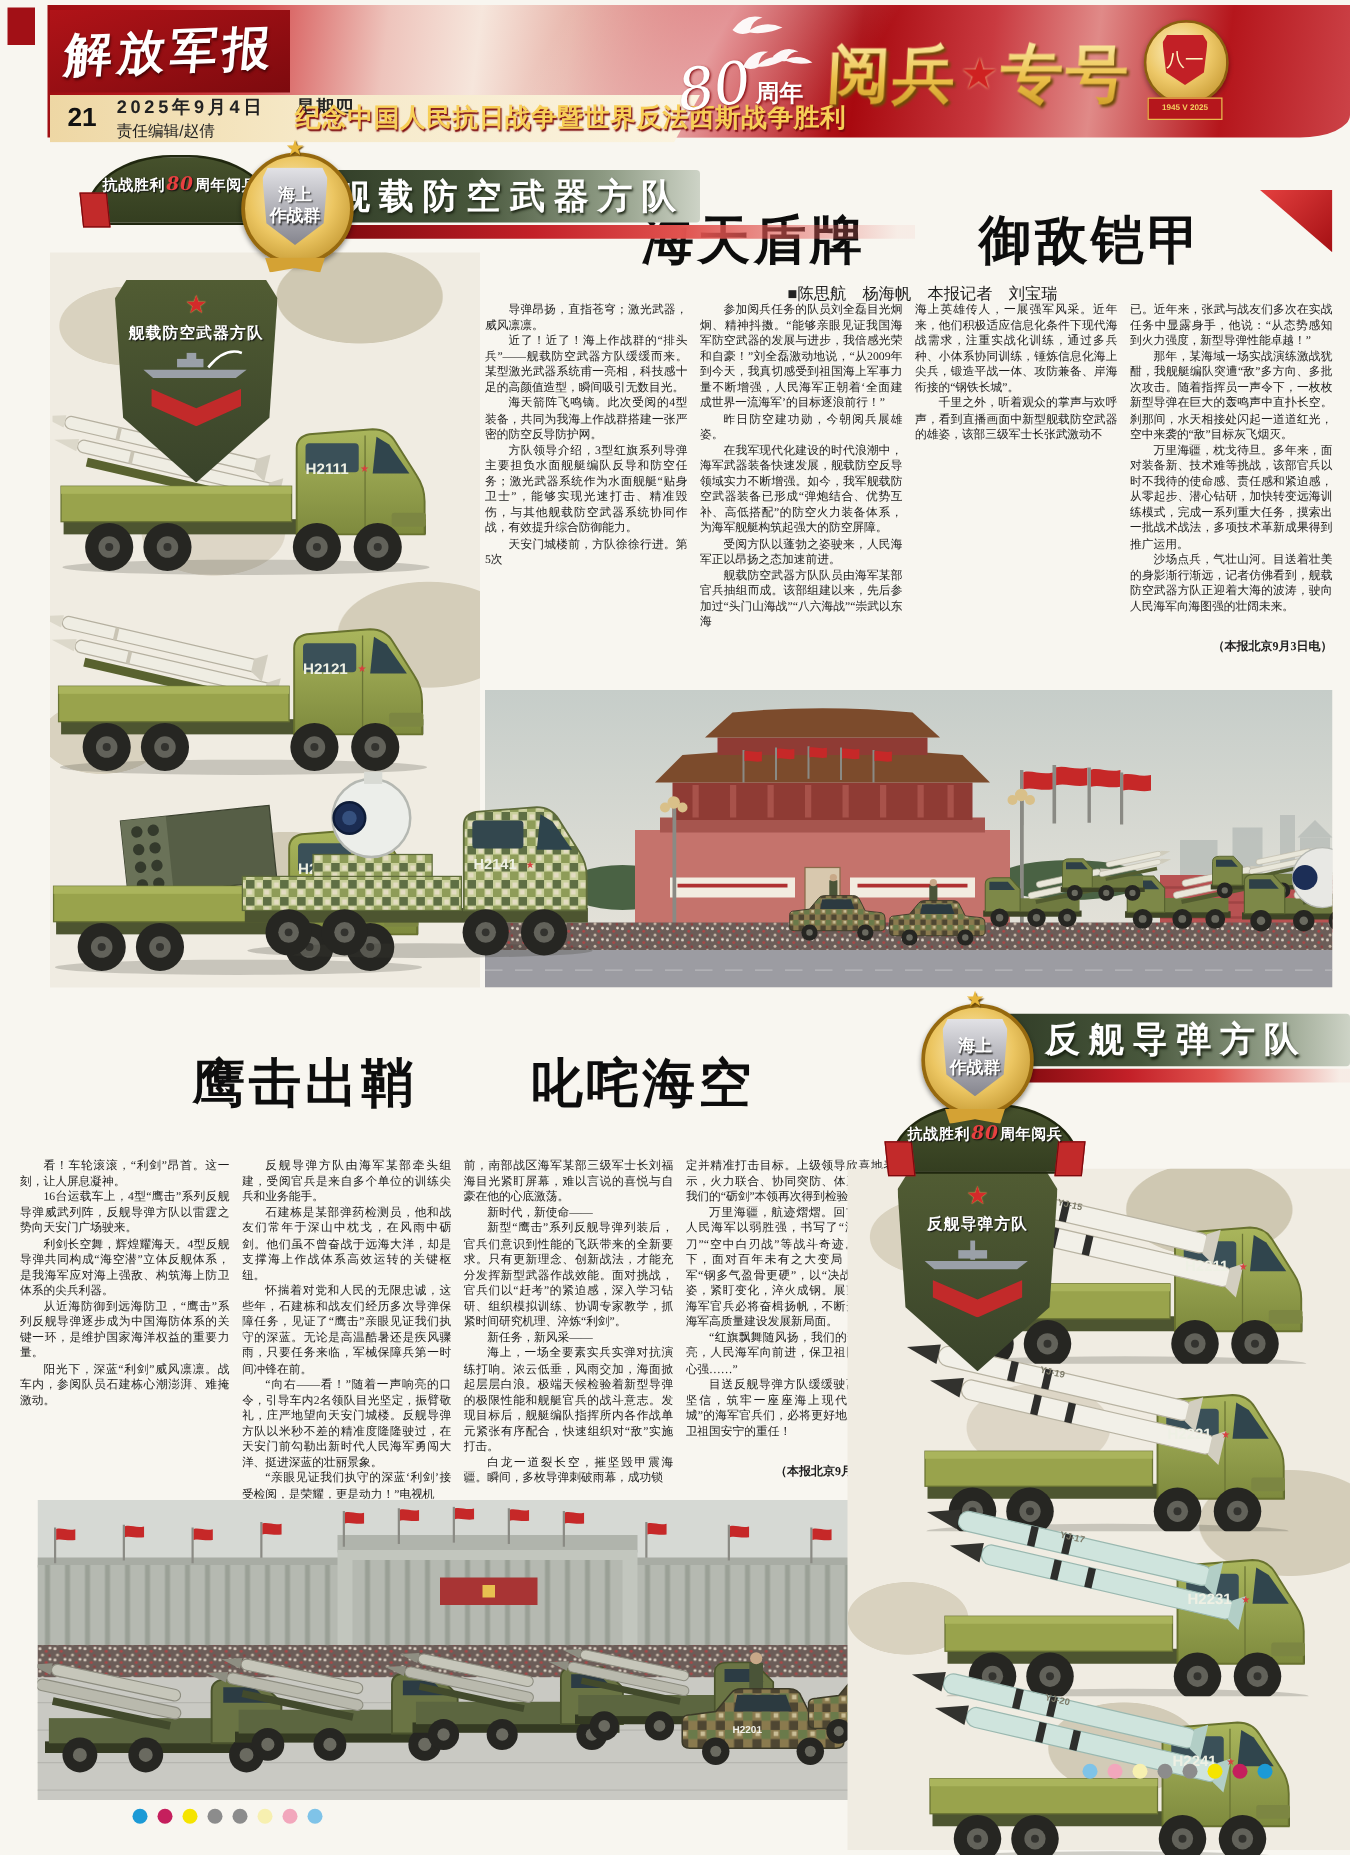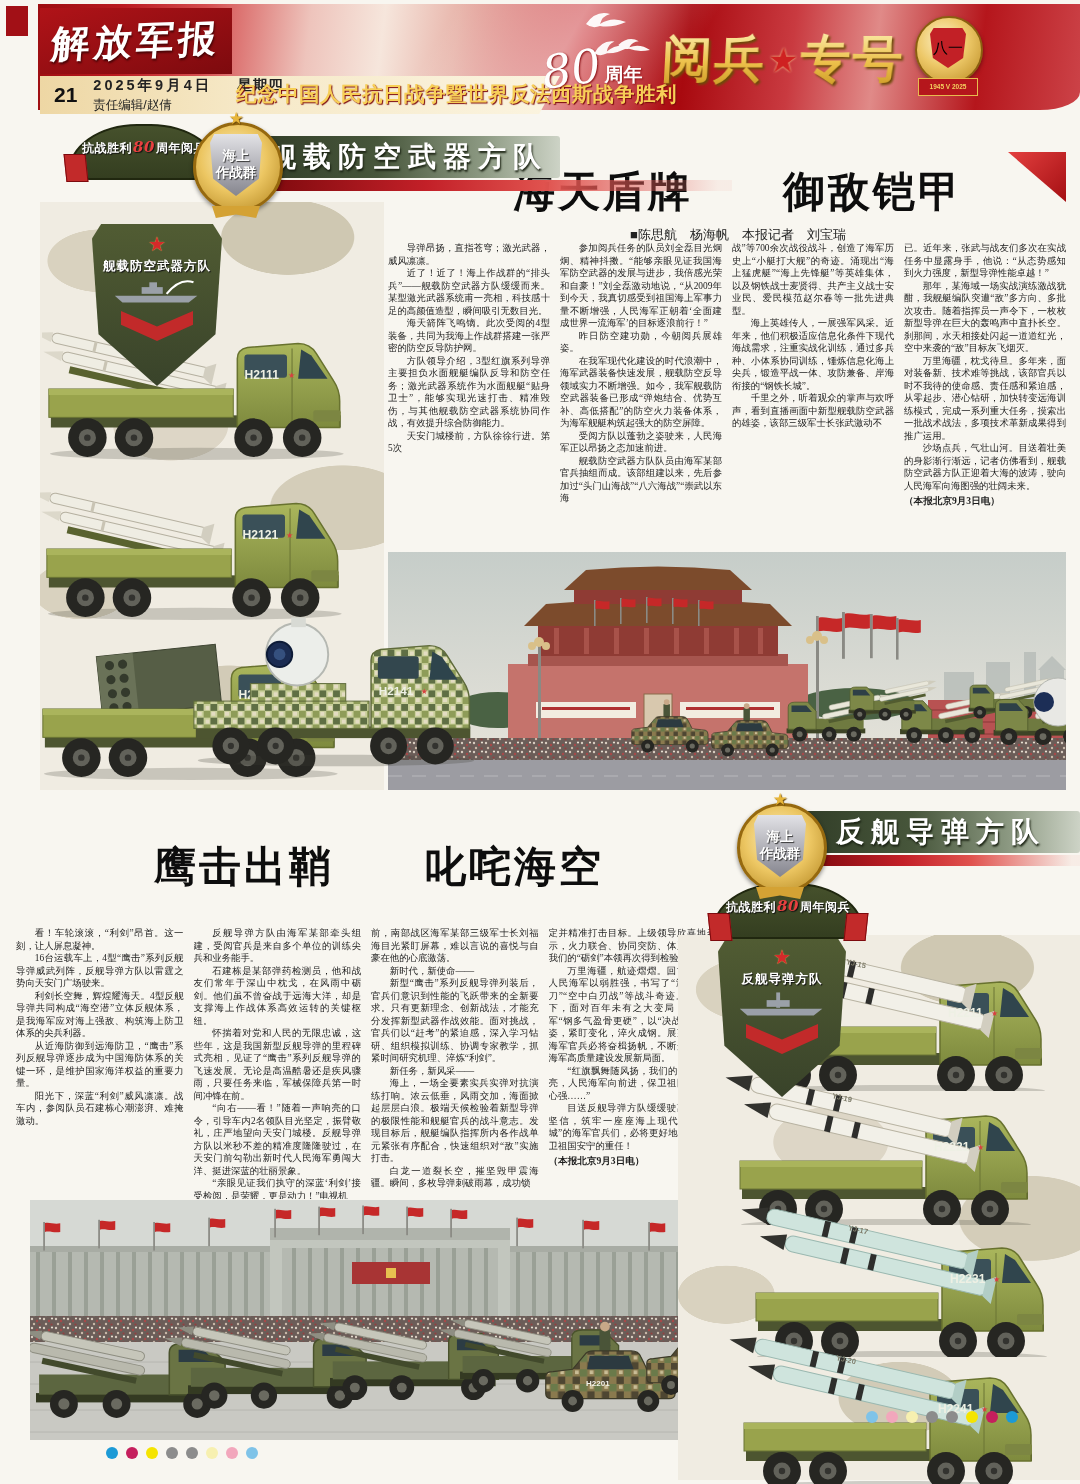--- a/index.html
+++ b/index.html
@@ -36,21 +36,21 @@
   .special-word{font-size:50px;font-weight:900;letter-spacing:2px;
     background:linear-gradient(#fdf2b6,#ecc04a 55%,#c7931f);-webkit-background-clip:text;background-clip:text;color:transparent;
     filter:drop-shadow(2px 2px 1px #6d4a08);}
   .special-star{font-size:34px;color:#cf2121;margin:0 2px;filter:drop-shadow(0 0 1px #ffe9a0);}
   .medal{left:912px;top:16px;width:72px;height:96px;z-index:4;}
   .medal-circle{position:absolute;left:3px;top:0;width:64px;height:64px;border-radius:50%;
     background:radial-gradient(circle at 40% 35%,#fdf2c8 0%,#edc868 45%,#b8871e 100%);
     border:2px solid #8a5f10;box-shadow:0 2px 4px rgba(0,0,0,.4);}
   .medal-center{position:absolute;left:18px;top:12px;width:36px;height:40px;background:#c22026;
     clip-path:polygon(10% 0,90% 0,100% 15%,92% 75%,50% 100%,8% 75%,0 15%);
-    display:flex;align-items:center;justify-content:center;color:#000000;font-size:15px;}
+    display:flex;align-items:center;justify-content:center;color:#fef9c3;font-size:15px;}
   .medal-ribbon{position:absolute;left:6px;top:62px;width:58px;height:16px;background:#b5161c;
     border:1px solid #e8bb4e;color:#f4cf5e;font-size:6.5px;font-weight:700;text-align:center;line-height:15px;}
 
   
   .article{position:absolute;}
   .badge-group{width:96px;height:104px;z-index:6;}
   .wreath{position:absolute;left:5px;top:8px;width:84px;height:84px;border-radius:50%;
     background:radial-gradient(circle at 45% 40%,#fdf2c8 0%,#ecc662 48%,#b0821c 100%);
     border:3px solid #96690f;box-shadow:0 2px 4px rgba(0,0,0,.45);}
   .badge-shield{position:absolute;left:22px;top:20px;width:52px;height:62px;
@@ -99,21 +99,21 @@
     radial-gradient(ellipse 95px 58px at 38% 38%, #ddd6c6 0 60%, transparent 61%),
     radial-gradient(ellipse 120px 70px at 88% 52%, #d4cdb9 0 60%, transparent 61%),
     radial-gradient(ellipse 80px 48px at 12% 66%, #d9d2bf 0 60%, transparent 61%),
     radial-gradient(ellipse 100px 60px at 55% 85%, #d2cbb7 0 60%, transparent 61%);}
 
   .cols{display:flex;gap:10px;overflow:hidden;}
   .col{flex:1;font-family:"Liberation Serif",serif;font-size:9.4px;line-height:1.33;color:#1c1c1c;
     text-align:justify;overflow:hidden;}
   .col p{margin:0;text-indent:2em;}
   .col.cont p:first-child{text-indent:0;}
-  .dateline{font-weight:900;margin-top:3px;font-size:9.6px;}
+  .dateline{font-weight:900;text-align:right;margin-top:20px;font-size:9.6px;}
 
   .hull{font:700 12px "Liberation Sans",sans-serif;fill:#eef0e4;}
   .cabstar{font-size:8px;fill:#d84040;}
   .msl-label{font:700 7.5px "Liberation Sans",sans-serif;fill:#7e7c6a;}
   .jeep-hull{font:700 8px "Liberation Sans",sans-serif;fill:#f2f2ea;}
 
   .reg-dots{display:flex;gap:8px;z-index:8;}
   .reg-dots .dot{width:12px;height:12px;border-radius:50%;display:inline-block;}
 
   svg{display:block;}
@@ -393,21 +393,20 @@
           <p>天安门城楼前，方队徐徐行进。第5次</p>
         </div>
       <div class="col">
           <p>参加阅兵任务的队员刘全磊目光炯炯、精神抖擞。“能够亲眼见证我国海军防空武器的发展与进步，我倍感光荣和自豪！”刘全磊激动地说，“从2009年到今天，我真切感受到祖国海上军事力量不断增强，人民海军正朝着‘全面建成世界一流海军’的目标逐浪前行！”</p>
           <p>昨日防空建功勋，今朝阅兵展雄姿。</p>
           <p>在我军现代化建设的时代浪潮中，海军武器装备快速发展，舰载防空反导领域实力不断增强。如今，我军舰载防空武器装备已形成“弹炮结合、优势互补、高低搭配”的防空火力装备体系，为海军舰艇构筑起强大的防空屏障。</p>
           <p>受阅方队以蓬勃之姿驶来，人民海军正以昂扬之态加速前进。</p>
           <p>舰载防空武器方队队员由海军某部官兵抽组而成。该部组建以来，先后参加过“头门山海战”“八六海战”“崇武以东海</p>
         </div>
       <div class="col cont">
-          <p>战”等700余次战役战斗，创造了海军历史上“小艇打大舰”的奇迹。涌现出“海上猛虎艇”“海上先锋艇”等英雄集体，以及钢铁战士麦贤得、共产主义战士安业民、爱民模范赵尔春等一批先进典型。</p>
           <p>海上英雄传人，一展强军风采。近年来，他们积极适应信息化条件下现代海战需求，注重实战化训练，通过多兵种、小体系协同训练，锤炼信息化海上尖兵，锻造平战一体、攻防兼备、岸海衔接的“钢铁长城”。</p>
           <p>千里之外，听着观众的掌声与欢呼声，看到直播画面中新型舰载防空武器的雄姿，该部三级军士长张武激动不</p>
         </div>
       <div class="col cont">
         <div>
             <p>已。近年来，张武与战友们多次在实战任务中显露身手，他说：“从态势感知到火力强度，新型导弹性能卓越！”</p>
             <p>那年，某海域一场实战演练激战犹酣，我舰艇编队突遭“敌”多方向、多批次攻击。随着指挥员一声令下，一枚枚新型导弹在巨大的轰鸣声中直扑长空。刹那间，水天相接处闪起一道道红光，空中来袭的“敌”目标灰飞烟灭。</p>
             <p>万里海疆，枕戈待旦。多年来，面对装备新、技术难等挑战，该部官兵以时不我待的使命感、责任感和紧迫感，从零起步、潜心钻研，加快转变远海训练模式，完成一系列重大任务，摸索出一批战术战法，多项技术革新成果得到推广运用。</p>
             <p>沙场点兵，气壮山河。目送着壮美的身影渐行渐远，记者仿佛看到，舰载防空武器方队正迎着大海的波涛，驶向人民海军向海图强的壮阔未来。</p>
           </div>
@@ -565,21 +564,21 @@
       <div class="col">
           <p>看！车轮滚滚，“利剑”昂首。这一刻，让人屏息凝神。</p>
           <p>16台运载车上，4型“鹰击”系列反舰导弹威武列阵，反舰导弹方队以雷霆之势向天安门广场驶来。</p>
           <p>利剑长空舞，辉煌耀海天。4型反舰导弹共同构成“海空潜”立体反舰体系，是我海军应对海上强敌、构筑海上防卫体系的尖兵利器。</p>
           <p>从近海防御到远海防卫，“鹰击”系列反舰导弹逐步成为中国海防体系的关键一环，是维护国家海洋权益的重要力量。</p>
           <p>阳光下，深蓝“利剑”威风凛凛。战车内，参阅队员石建栋心潮澎湃、难掩激动。</p>
         </div>
       <div class="col">
           <p>反舰导弹方队由海军某部牵头组建，受阅官兵是来自多个单位的训练尖兵和业务能手。</p>
           <p>石建栋是某部弹药检测员，他和战友们常年于深山中枕戈，在风雨中砺剑。他们虽不曾奋战于远海大洋，却是支撑海上作战体系高效运转的关键枢纽。</p>
-          <p>怀揣着对党和人民的无限忠诚，这些年，这是我国新型反舰导弹的里程碑式亮相，见证了“鹰击”系列反舰导弹的飞速发展。无论是高温酷暑还是疾风骤雨，只要任务来临，军械保障兵第一时间冲锋在前。</p>
+          <p>怀揣着对党和人民的无限忠诚，这些年，石建栋和战友们经历多次导弹保障任务，见证了“鹰击”亲眼见证我们执守的深蓝。无论是高温酷暑还是疾风骤雨，只要任务来临，军械保障兵第一时间冲锋在前。</p>
           <p>“向右——看！”随着一声响亮的口令，引导车内2名领队目光坚定，振臂敬礼，庄严地望向天安门城楼。反舰导弹方队以米秒不差的精准度隆隆驶过，在天安门前勾勒出新时代人民海军勇闯大洋、挺进深蓝的壮丽景象。</p>
           <p>“亲眼见证我们执守的深蓝‘利剑’接受检阅，是荣耀，更是动力！”电视机</p>
         </div>
       <div class="col cont">
           <p>前，南部战区海军某部三级军士长刘福海目光紧盯屏幕，难以言说的喜悦与自豪在他的心底激荡。</p>
           <p>新时代，新使命——</p>
           <p>新型“鹰击”系列反舰导弹列装后，官兵们意识到性能的飞跃带来的全新要求。只有更新理念、创新战法，才能充分发挥新型武器作战效能。面对挑战，官兵们以“赶考”的紧迫感，深入学习钻研、组织模拟训练、协调专家教学，抓紧时间研究机理、淬炼“利剑”。</p>
           <p>新任务，新风采——</p>
           <p>海上，一场全要素实兵实弹对抗演练打响。浓云低垂，风雨交加，海面掀起层层白浪。极端天候检验着新型导弹的极限性能和舰艇官兵的战斗意志。发现目标后，舰艇编队指挥所内各作战单元紧张有序配合，快速组织对“敌”实施打击。</p>
           <p>白龙一道裂长空，摧坚毁甲震海疆。瞬间，多枚导弹刺破雨幕，成功锁</p>

